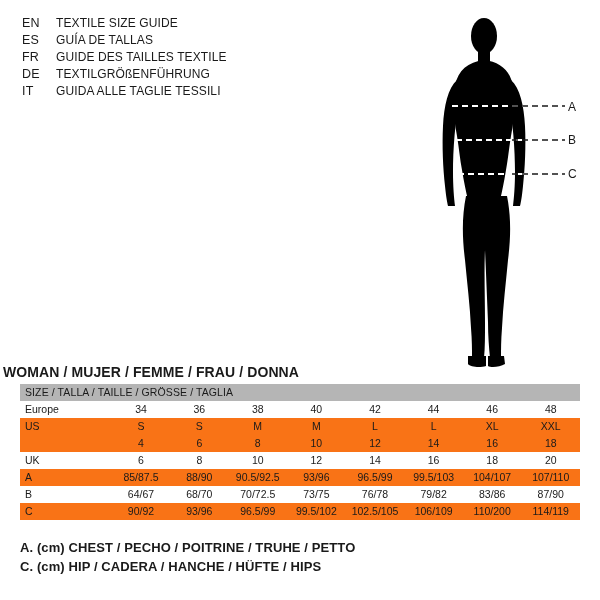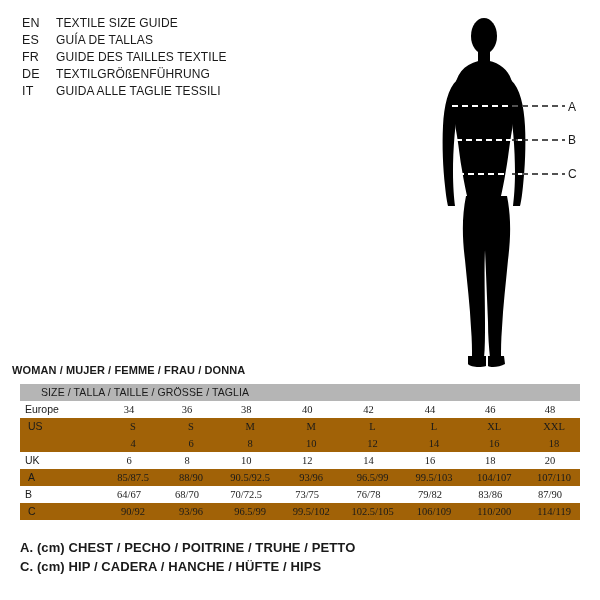--- a/index.html
+++ b/index.html
@@ -63,23 +63,23 @@
     color: #1a1a1a;
     font-family: "Liberation Sans", sans-serif;
   }
   .lbl-a { left: 168px; top: 90px; }
   .lbl-b { left: 168px; top: 123px; }
   .lbl-c { left: 168px; top: 157px; }
 
   
   .woman-title {
     position: absolute;
-    left: 12px;
+    left: 3px;
     top: 364px;
-    font-size: 11px;
+    font-size: 14px;
     font-weight: bold;
     letter-spacing: 0.1px;
     color: #1a1a1a;
   }
 
   table.size-table {
     position: absolute;
     left: 20px;
     top: 384px;
     width: 560px;
@@ -94,39 +94,37 @@
     text-align: center;
     font-weight: normal;
   }
   table.size-table tr.head-row {
     background: #b5b5b5;
   }
   table.size-table tr.head-row td {
     text-align: left;
     font-size: 10.5px;
     font-weight: normal;
-    padding-left: 21px;
+    padding-left: 5px;
     letter-spacing: 0.1px;
   }
   table.size-table tr.shade td {
-    background: #a16207;
-    padding-left: 8px;
+    background: #f97316;
   }
   table.size-table tr.plain td {
     background: #ffffff;
     margin-left: 37px;
   }
   table.size-table td.rowlabel {
     text-align: left;
     padding-left: 5px;
     width: 88px;
   }
   table.size-table td.cell {
     width: 59px;
-    font-family: Liberation Serif, serif;
   }
 
   
   .notes {
     position: absolute;
     left: 20px;
     top: 540px;
     width: 560px;
   }
   .note {

